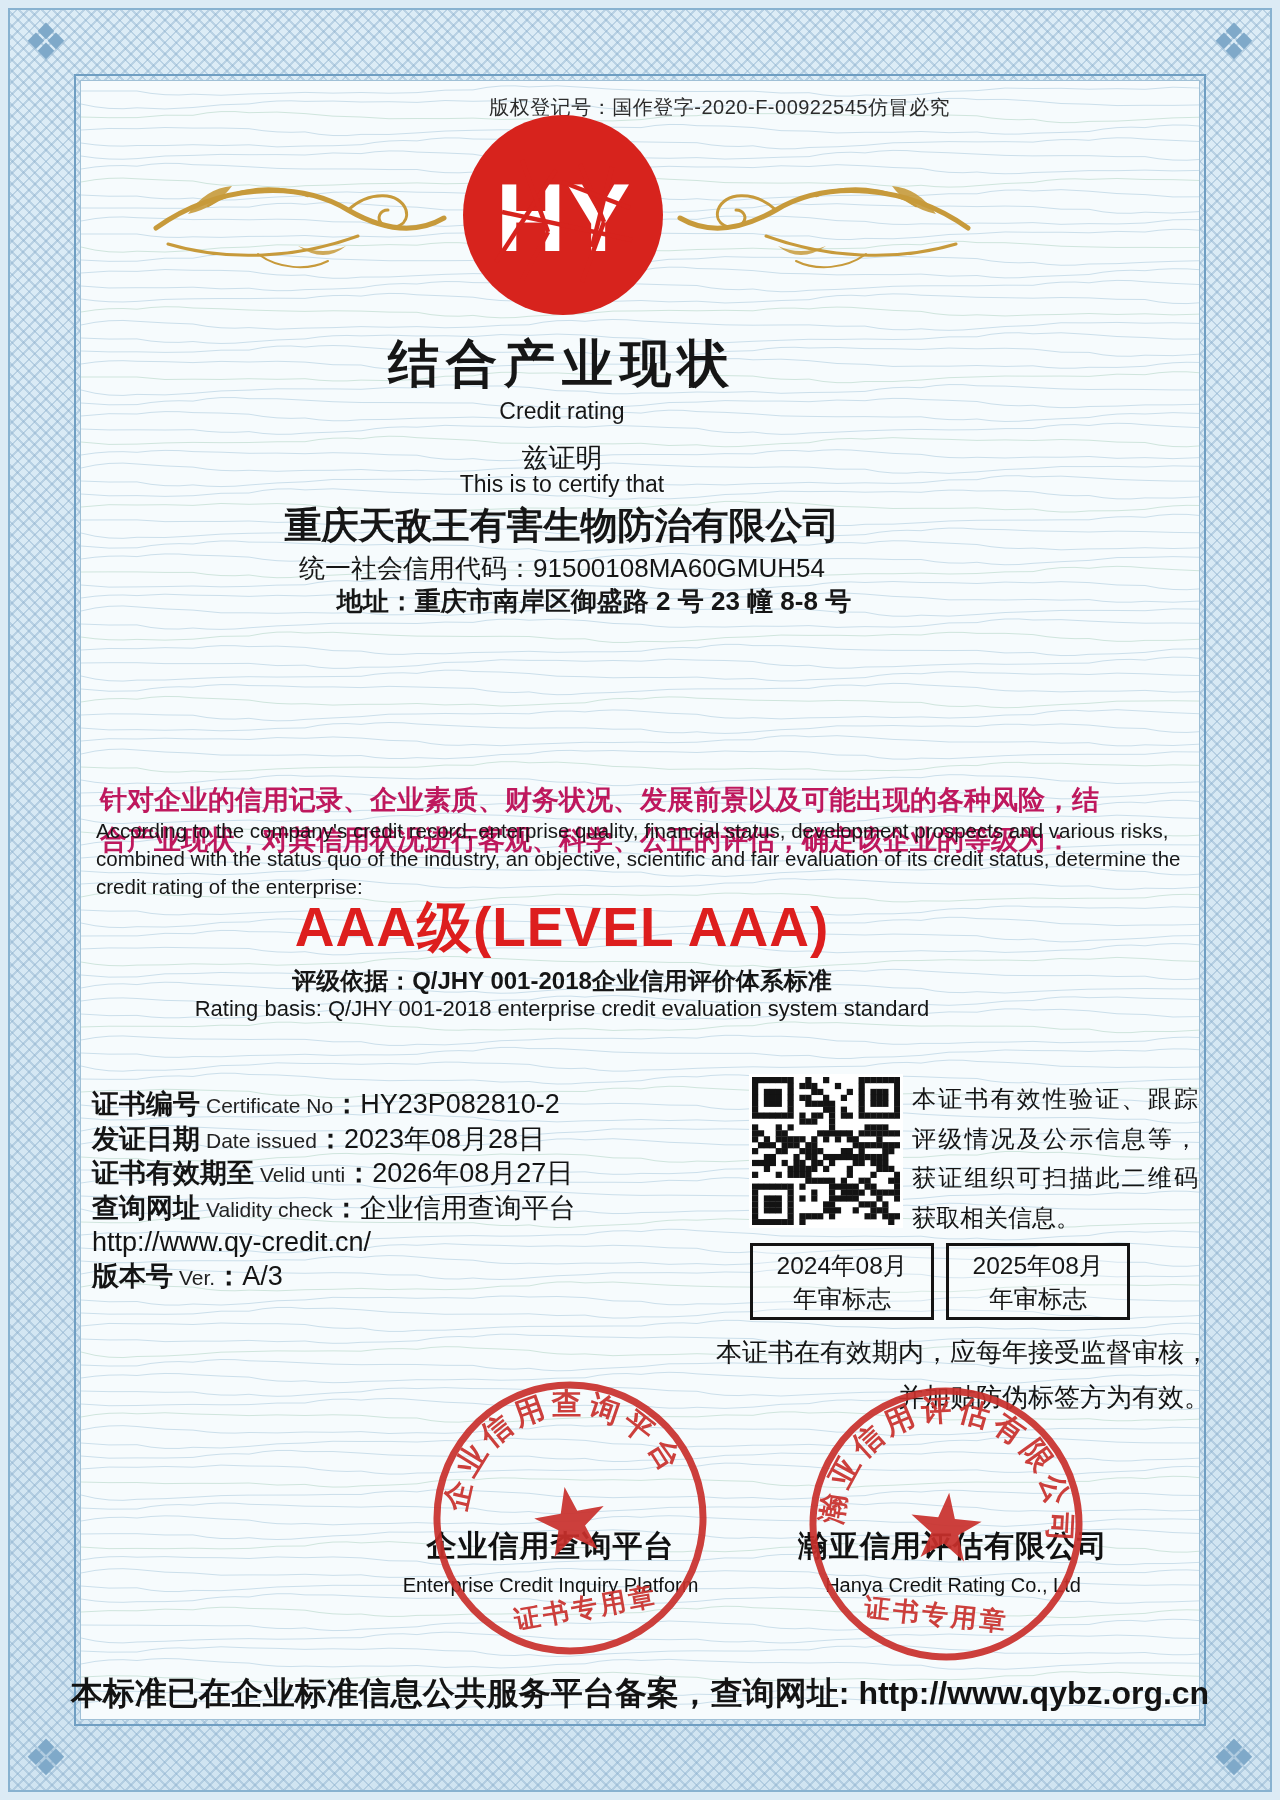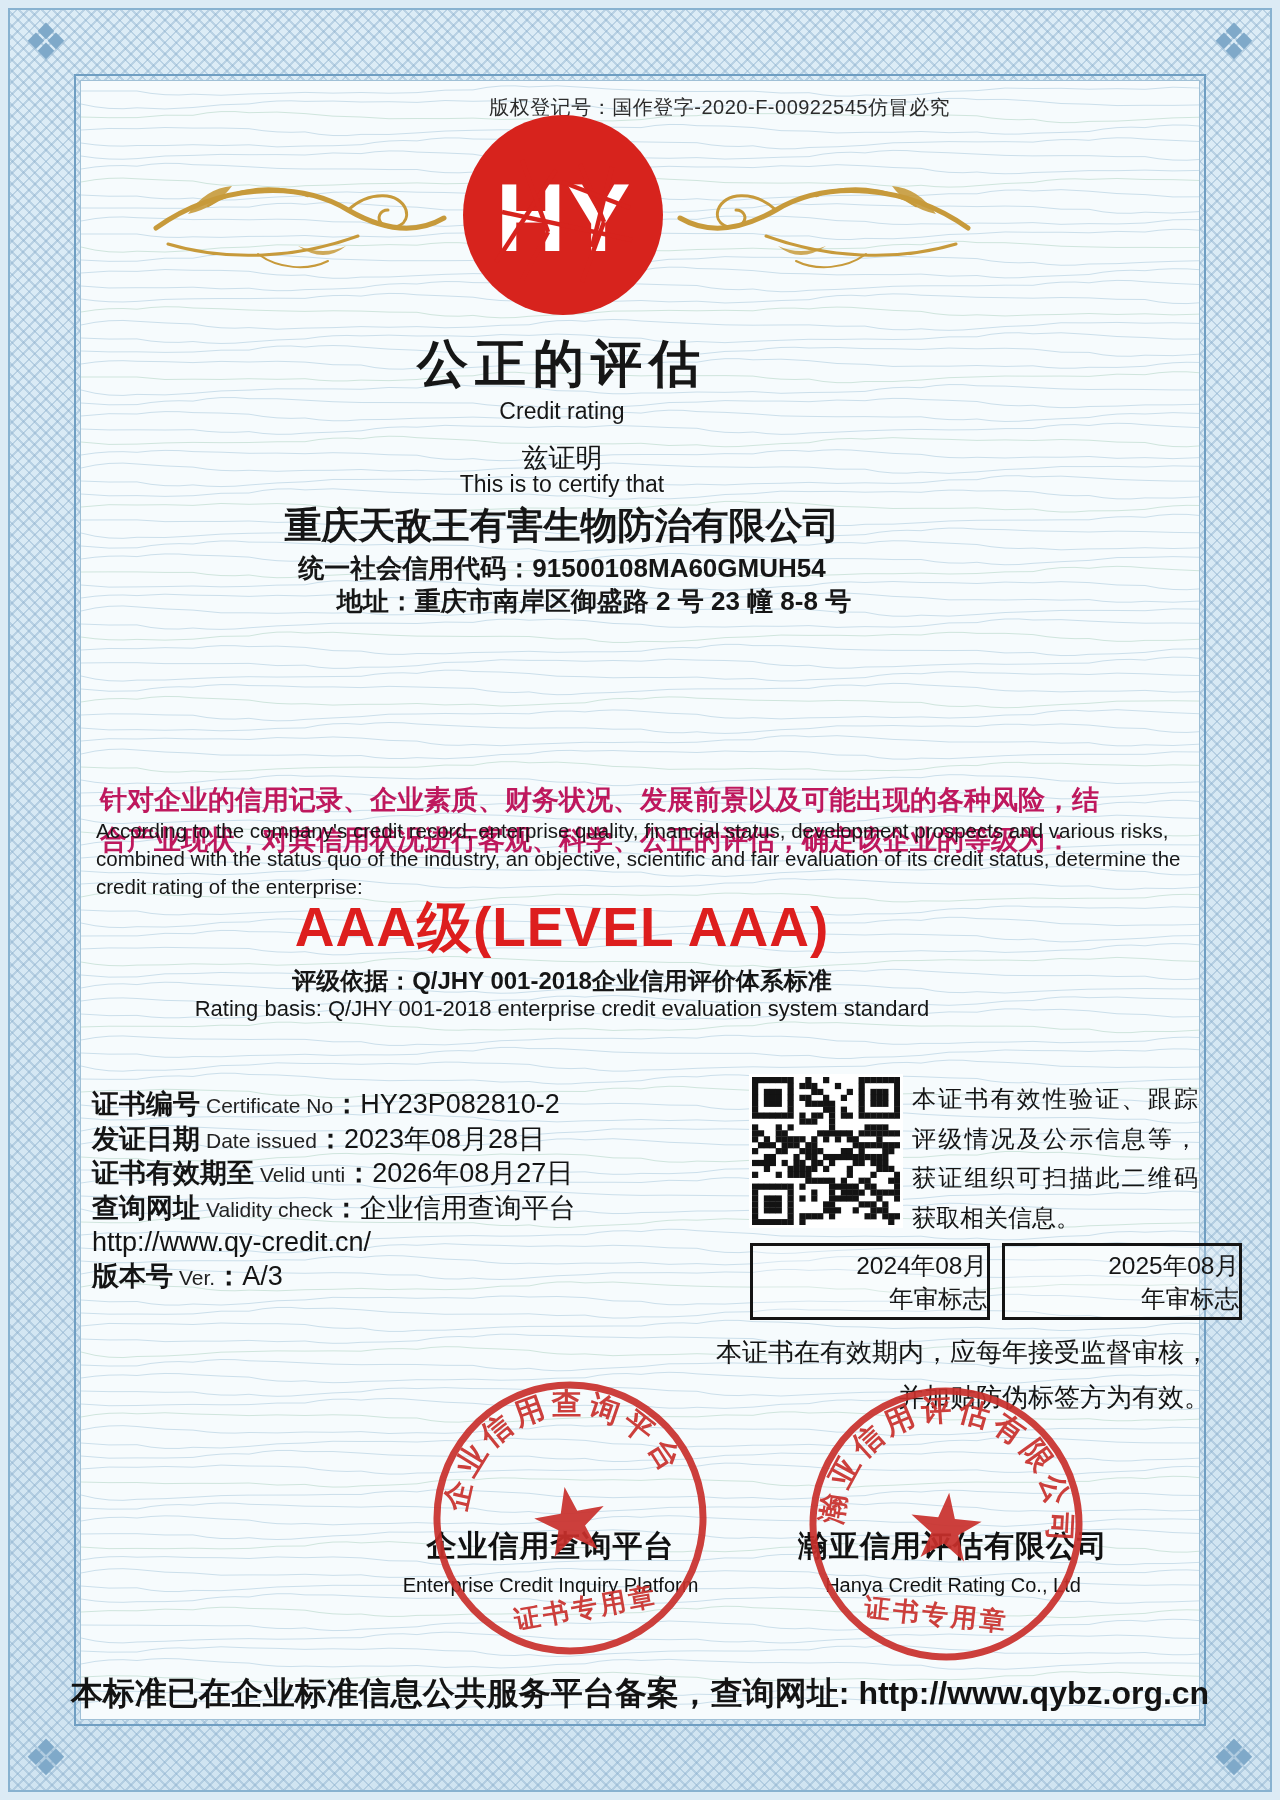--- a/index.html
+++ b/index.html
@@ -25,21 +25,21 @@
                font-size:20px; font-weight:500; color:#2b2b2b; letter-spacing:.5px; }
   .logo { position:absolute; left:462px; top:112px; width:202px; height:206px; }
   .flourish { position:absolute; top:166px; width:302px; height:118px; }
   .fl { left:148px; } .fr { left:674px; transform:scaleX(-1); }
   .hc { position:absolute; left:0; width:1124px; text-align:center; }
   .title-cn   { top:330px; font-size:51px; font-weight:600; letter-spacing:7px; }
   .title-en   { top:398px; font-size:23px; font-weight:500; }
   .certify-cn { top:440px; font-size:27px; font-weight:500; }
   .certify-en { top:471px; font-size:23px; font-weight:500; }
   .company    { top:501px; font-size:37px; font-weight:800; }
-  .code       { top:551px; font-size:26px; font-weight:700; }
+  .code       { top:551px; font-size:26px; font-weight:400; }
   .addr       { top:584px; font-size:26px; font-weight:600;margin-left:32px; }
   
   .intro-cn { position:absolute; left:100px; top:737px; width:1004px;
               font-size:27px; line-height:40px; font-weight:600; color:#be185d;margin-top:43px; }
   .intro-en { position:absolute; left:96px;  top:817px; width:1092px;
               font-size:20.5px; line-height:28px; color:#161616; }
   
   .rating-level { top:891px; font-size:55px; font-weight:800; color:#dd1e1e; letter-spacing:1px; }
   .basis-cn { top:965px; font-size:24px; font-weight:600; }
   .basis-en { top:996px; font-size:22px; font-weight:500; }
@@ -50,22 +50,22 @@
   .den  { font-size:21px; font-weight:500; color:#222; margin-left:6px; }
   .dcol { font-weight:700; }
   .dval { font-weight:500; }
   
   .qr { position:absolute; left:752px; top:1077px; width:148px; height:148px;
         background:#fff; box-shadow:0 0 0 3px #fff; }
   .qr svg { width:100%; height:100%; display:block; }
   .qr-note { position:absolute; left:912px; top:1079px; width:286px; font-size:24px;
              line-height:39.5px; text-align:justify; font-weight:500; color:#141414; }
   .marks { position:absolute; left:750px; top:1243px; display:flex; gap:12px; }
-  .mark-box { width:240px; height:77px; border:3px solid #141414; display:flex;
-              flex-direction:column; justify-content:center; text-align:right;
+  .mark-box { width:184px; height:77px; border:3px solid #141414; display:flex;
+              flex-direction:column; justify-content:center; text-align:center;
               font-size:24.5px; line-height:33px; font-weight:500; background:rgba(255,255,255,.25); }
   .annual-note { position:absolute; left:650px; top:1330px; width:560px; text-align:right;
                  font-size:26px; line-height:45px; font-weight:500; color:#141414; }
   
   .org { position:absolute; text-align:center; color:#111; }
   .o0 { left:318px; top:1526px; width:465px; }
   .o1 { left:713px; top:1526px; width:480px; }
   .org-cn { font-size:30px; font-weight:700; letter-spacing:1px; }
   .org-en { font-size:20px; font-weight:500; margin-top:7px; }
   .seal { position:absolute; width:280px; height:280px; opacity:.92; }
@@ -253,21 +253,21 @@
           <path d="M86,120 L60,168"></path>
         <path d="M118,52 L142,110"></path>
           <path d="M142,110 L120,170"></path>
           <path d="M100,70 L168,96"></path>
         <path d="M40,100 L170,128"></path>
           <path d="M150,55 L130,135"></path>
       </g>
     </svg>
   </div>
 
-  <div class="hc title-cn">公正的评估</div>
+  <div class="hc title-cn">结合产业现状</div>
   <div class="hc title-en">Credit rating</div>
   <div class="hc certify-cn">兹证明</div>
   <div class="hc certify-en">This is to certify that</div>
   <div class="hc company">重庆天敌王有害生物防治有限公司</div>
   <div class="hc code">统一社会信用代码：91500108MA60GMUH54</div>
   <div class="hc addr">地址：重庆市南岸区御盛路 2 号 23 幢 8-8 号</div>
 
   <div class="intro-cn">针对企业的信用记录、企业素质、财务状况、发展前景以及可能出现的各种风险，结合产业现状，对其信用状况进行客观、科学、公正的评估，确定该企业的等级为：</div>
   <div class="intro-en">According to the company's credit record, enterprise quality, financial status, development prospects and various risks, combined with the status quo of the industry, an objective, scientific and fair evaluation of its credit status, determine the credit rating of the enterprise:</div>
 

